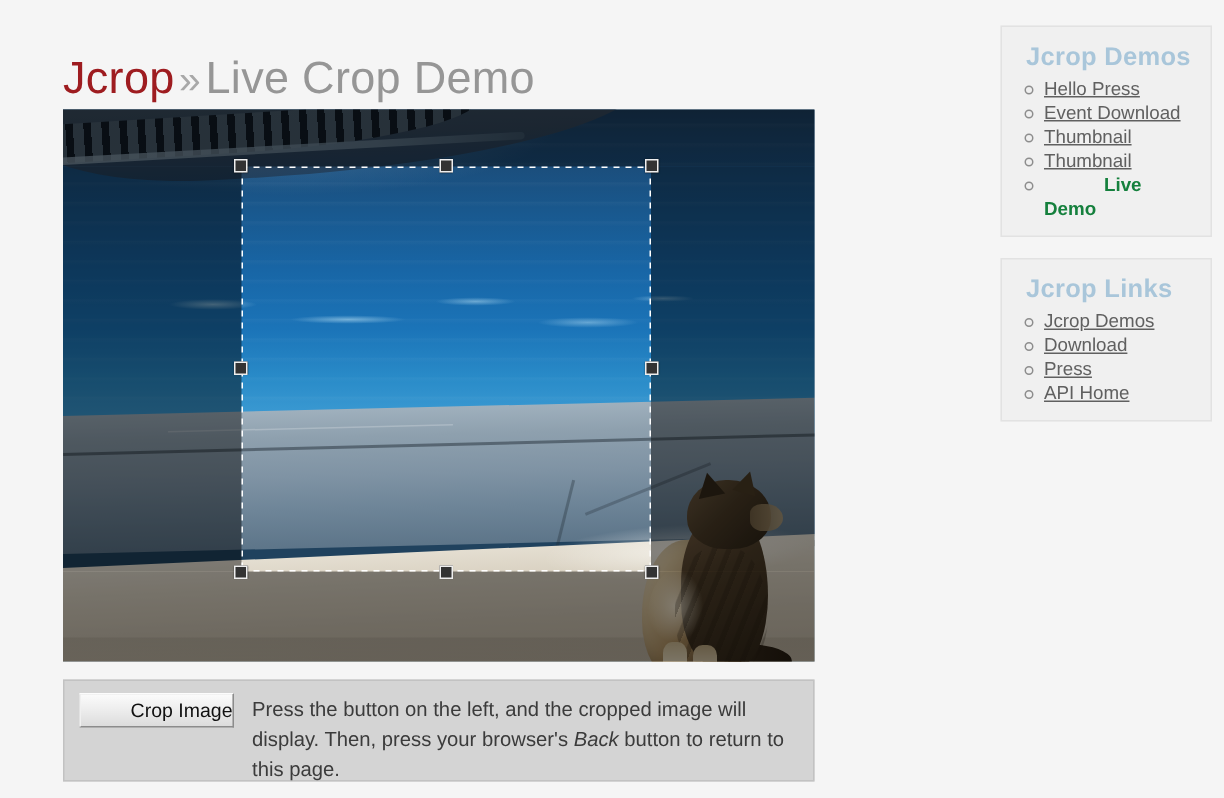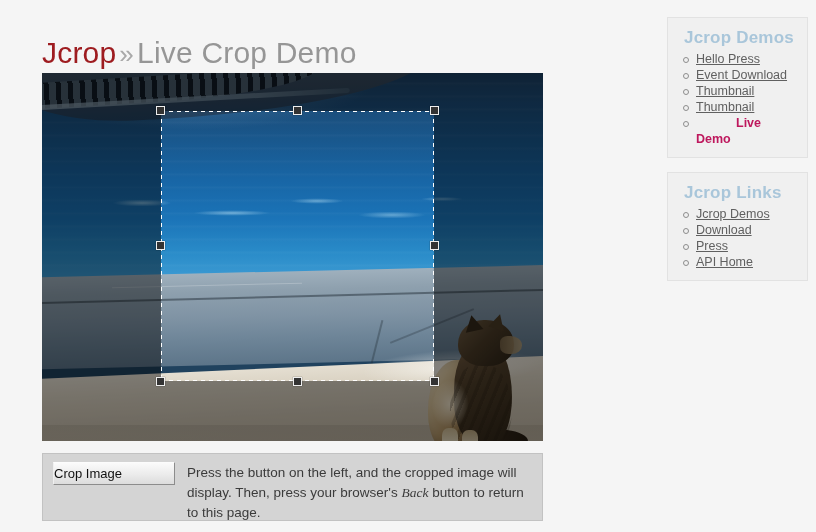--- a/index.html
+++ b/index.html
@@ -280,41 +280,41 @@
     width: 501px; height: 68px;
     background: #d4d4d4;
     border: 1px solid #c2c2c2;
     padding: 8px 10px;
     display: flex;
     gap: 12px;
   }
   .crop-button {
     flex: 0 0 auto;
     align-self: flex-start;
-    width: 122px; height: 23px;
+    width: 103px; height: 23px;
     font-family: "Liberation Sans", sans-serif;
     font-size: 13px;
     color: #111;
     background: linear-gradient(to bottom, #fbfbfb, #ebebeb 55%, #dcdcdc);
     border: 1px solid #8c8c8c;
     border-top-color: #fcfcfc;
     border-left-color: #f0f0f0;
     cursor: pointer;
     line-height: 21px;
-    text-align: left;
+    text-align: right;
     padding: 0;
   }
   .crop-help {
     flex: 1 1 auto;
     font-size: 13.5px;
     line-height: 20px;
     color: #3b3b3b;
     padding-top: 1px;
   }
-  .crop-help em { font-style: italic; font-family: Liberation Serif, serif; }
+  .crop-help em { font-style: italic; }
 
   
   .sidebar { position: absolute; left: 667px; top: 17px; width: 141px; }
   .side-box {
     background: #f0f0f0;
     border: 1px solid #e2e2e2;
     padding: 8px 10px 10px 10px;
     margin-bottom: 14px;
   }
   .side-title {
@@ -339,21 +339,21 @@
     width: 4px; height: 4px;
     border: 1px solid #8d8d8d;
     border-radius: 50%;
     background: transparent;
   }
   .side-list a {
     color: #606060;
     text-decoration: underline;
   }
   .side-list .current {
-    color: #be185d;
+    color: #15803d;
     font-weight: bold;
     text-decoration: none;
     padding-left: 40px;
   }
 </style>
 </head>
 <body>
 
 <div class="page">
 

